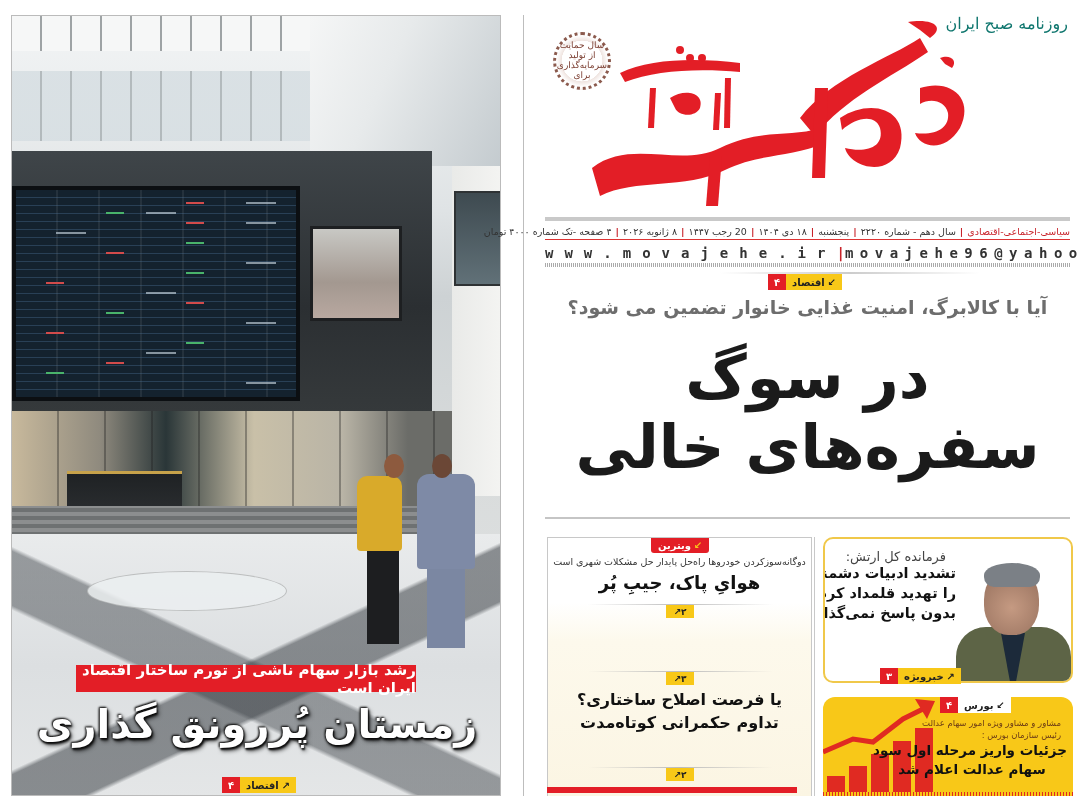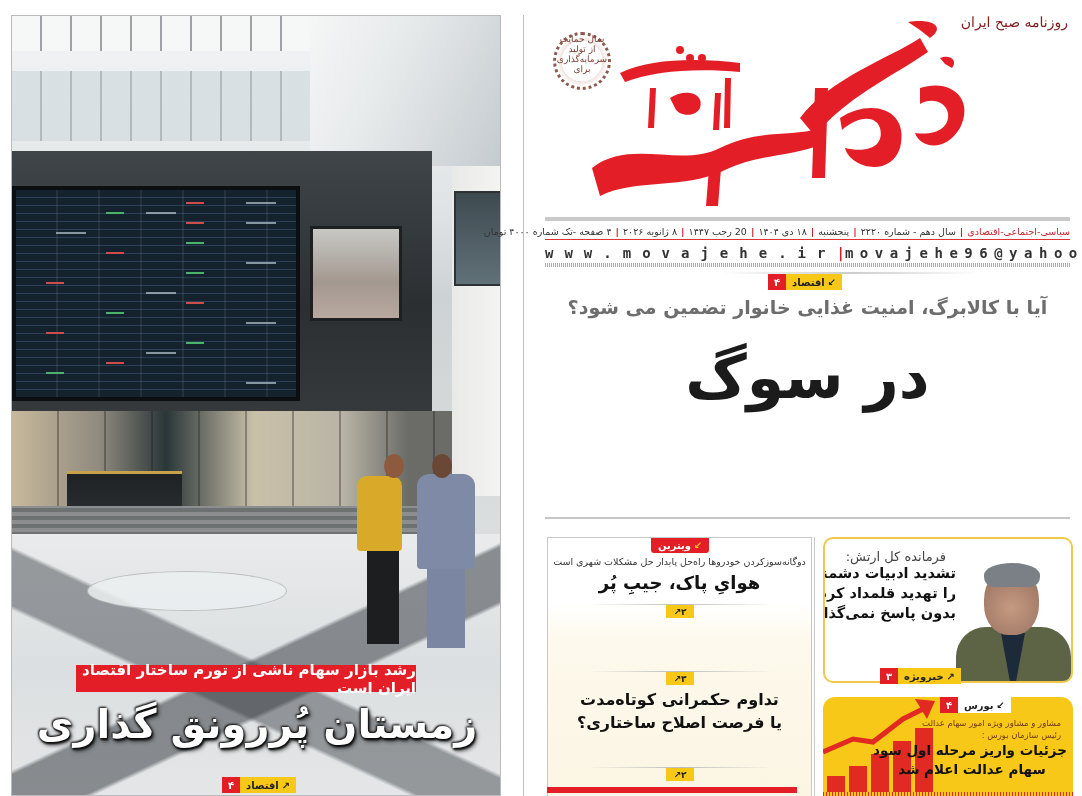--- a/index.html
+++ b/index.html
@@ -99,28 +99,28 @@
     position: absolute; left: 0; top: 700px; width: 490px; text-align: center; direction: rtl;
     font-size: 40px; font-weight: bold; color: #fff; letter-spacing: 1px;
     text-shadow: 0 0 3px #000, 1px 2px 2px #111, -1px -1px 2px #222, 2px 3px 4px rgba(0,0,0,.7);
   }
   .page-tag { position: absolute; display: flex; height: 16px; direction: rtl; font-size: 10px; font-weight: bold; }
   .page-tag .tag-label { background: #f8c818; color: #222; padding: 0 6px; display: flex; align-items: center; gap: 3px; }
   .page-tag .tag-num { background: #e31e26; color: #fff; width: 18px; display: flex; align-items: center; justify-content: center; }
   .ph-tag { left: 222px; top: 777px; }
 
   
-  .mast-tagline { position: absolute; right: 14px; top: 14px; font-size: 14px; color: #7f1d1d; direction: rtl; font-family: "DejaVu Serif", serif; }
+  .mast-tagline { position: absolute; right: 14px; top: 14px; font-size: 16px; color: #0f766e; direction: rtl; font-family: "DejaVu Serif", serif; }
   .mast-logo {
     position: absolute; left: 590px; top: 18px; width: 420px; height: 190px;
   }
   .mast-seal {
     position: absolute; left: 553px; top: 32px; width: 58px; height: 58px; border-radius: 50%;
     border: 3px dotted #8b5a4d; background: radial-gradient(#fff 55%, #efe4e0 56%, #fff 70%);
-    display: flex; align-items: flex-start; justify-content: center;
+    display: flex; align-items: center; justify-content: center;
   }
   .mast-seal span { font-size: 9px; color: #7a3c2f; direction: rtl; text-align: center; line-height: 1.1; font-family: "DejaVu Serif", serif; }
 
   .info-rule { position: absolute; left: 545px; top: 217px; width: 525px; height: 4px; background: #c9c9c9; }
   .info-line {
     position: absolute; left: 545px; top: 224px; width: 525px; height: 16px; direction: rtl;
     font-size: 9.5px; color: #333; display: flex; align-items: center; white-space: nowrap; gap: 4px;
     border-bottom: 1px solid #d33;
   }
   .info-line .sec { color: #c8232a; }
@@ -309,20 +309,21 @@
   <span class="tag-label">
       <span>↙</span>
       <span>اقتصاد</span>
     </span>
   <span class="tag-num">۴</span>
 </div>
 
 <div class="lead-kicker">آیا با کالابرگ، امنیت غذایی خانوار تضمین می شود؟</div>
 <div class="lead-title">
   <div>در سوگ</div>
+  <div>سفره‌های خالی</div>
 </div>
 <div class="lead-rule"></div>
 
 <div class="vitrine">
   <div class="vitrine-tag">
     <span class="arrow">↙</span>
     <span>ویترین</span>
   </div>
 
   <div class="v-item" style="top:18px">
@@ -335,22 +336,22 @@
       <span>↗</span>
     </div>
 
   <div class="v-rule" style="top:133px"></div>
   <div class="v-pnum" style="top:134px">
       <span>۳</span>
       <span>↗</span>
     </div>
 
   <div class="v-item" style="top:150px">
+    <div class="v-title" style="font-size:16px;line-height:23px">یا فرصت اصلاح ساختاری؟</div>
     <div class="v-title" style="font-size:16px;line-height:23px">تداوم حکمرانی کوتاه‌مدت</div>
-    <div class="v-title" style="font-size:16px;line-height:23px">یا فرصت اصلاح ساختاری؟</div>
   </div>
   <div class="v-rule" style="top:229px"></div>
   <div class="v-pnum" style="top:230px">
       <span>۲</span>
       <span>↗</span>
     </div>
 </div>
 <div class="vitrine-bottom"></div>
 <div class="v-divider"></div>
 

